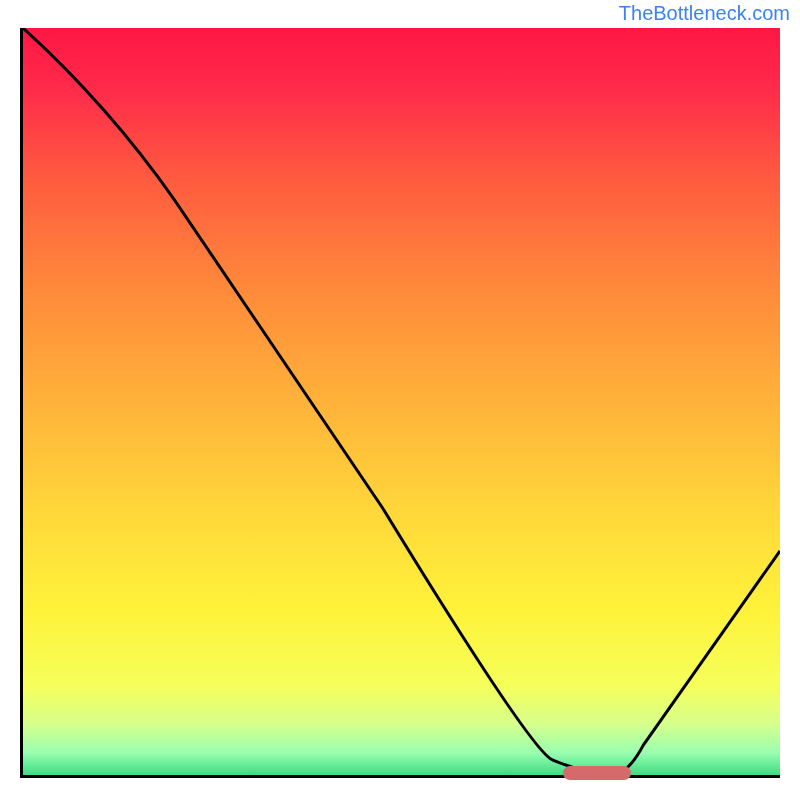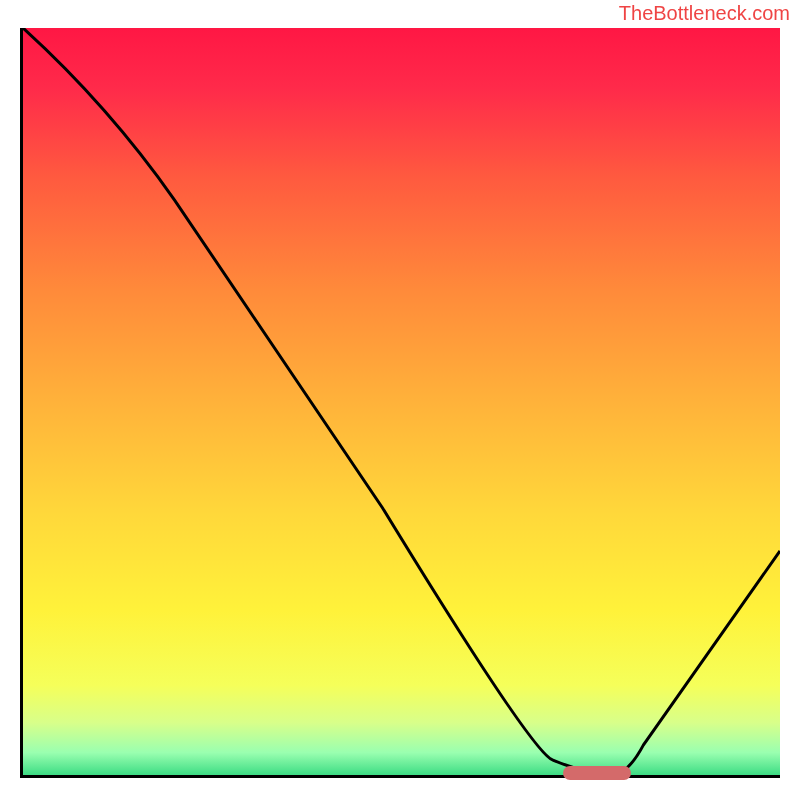--- a/index.html
+++ b/index.html
@@ -8,21 +8,21 @@
     height: 800px;
     background: #fff;
     position: relative;
     font-family: Arial, sans-serif;
   }
   .watermark {
     position: absolute;
     top: 2px;
     right: 10px;
     font-size: 20px;
-    color: #ef4444;
+    color: #3b82f6;
     font-weight: 500;
     font-family: Arial, sans-serif;
   }
   .plot-area {
     position: absolute;
     left: 20px;
     top: 28px;
     width: 760px;
     height: 750px;
     border-left: 3px solid #000;

